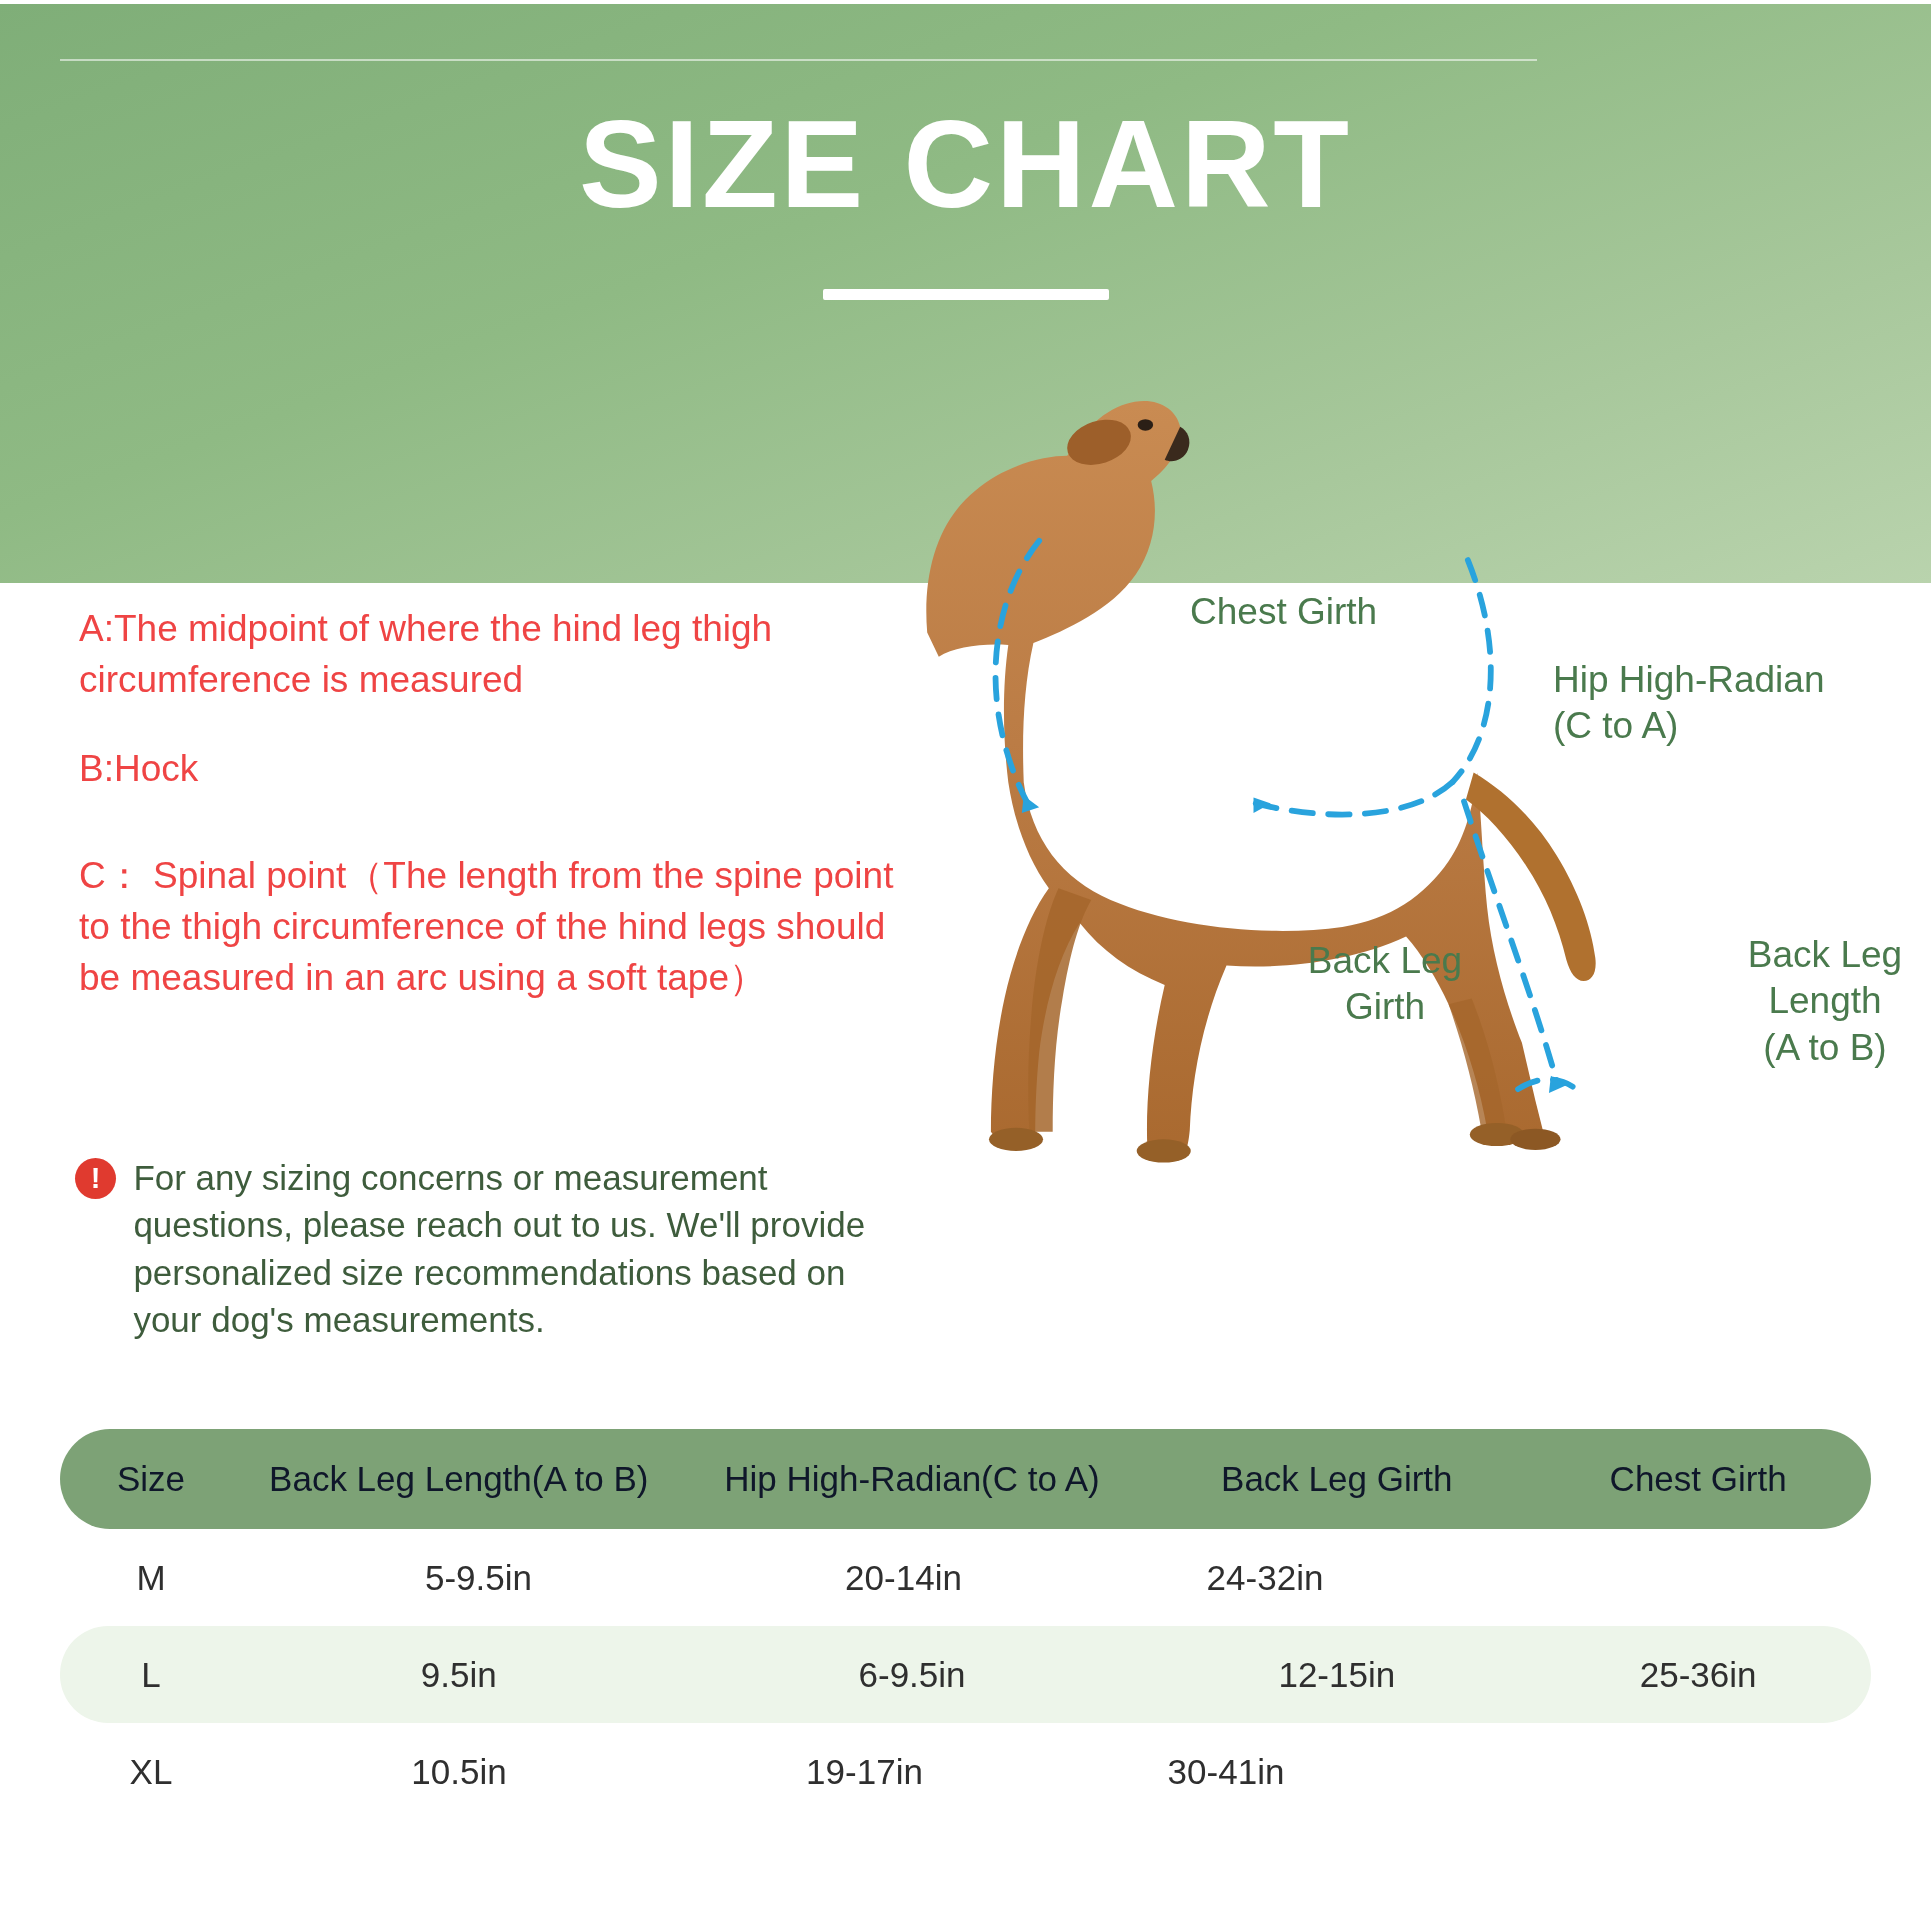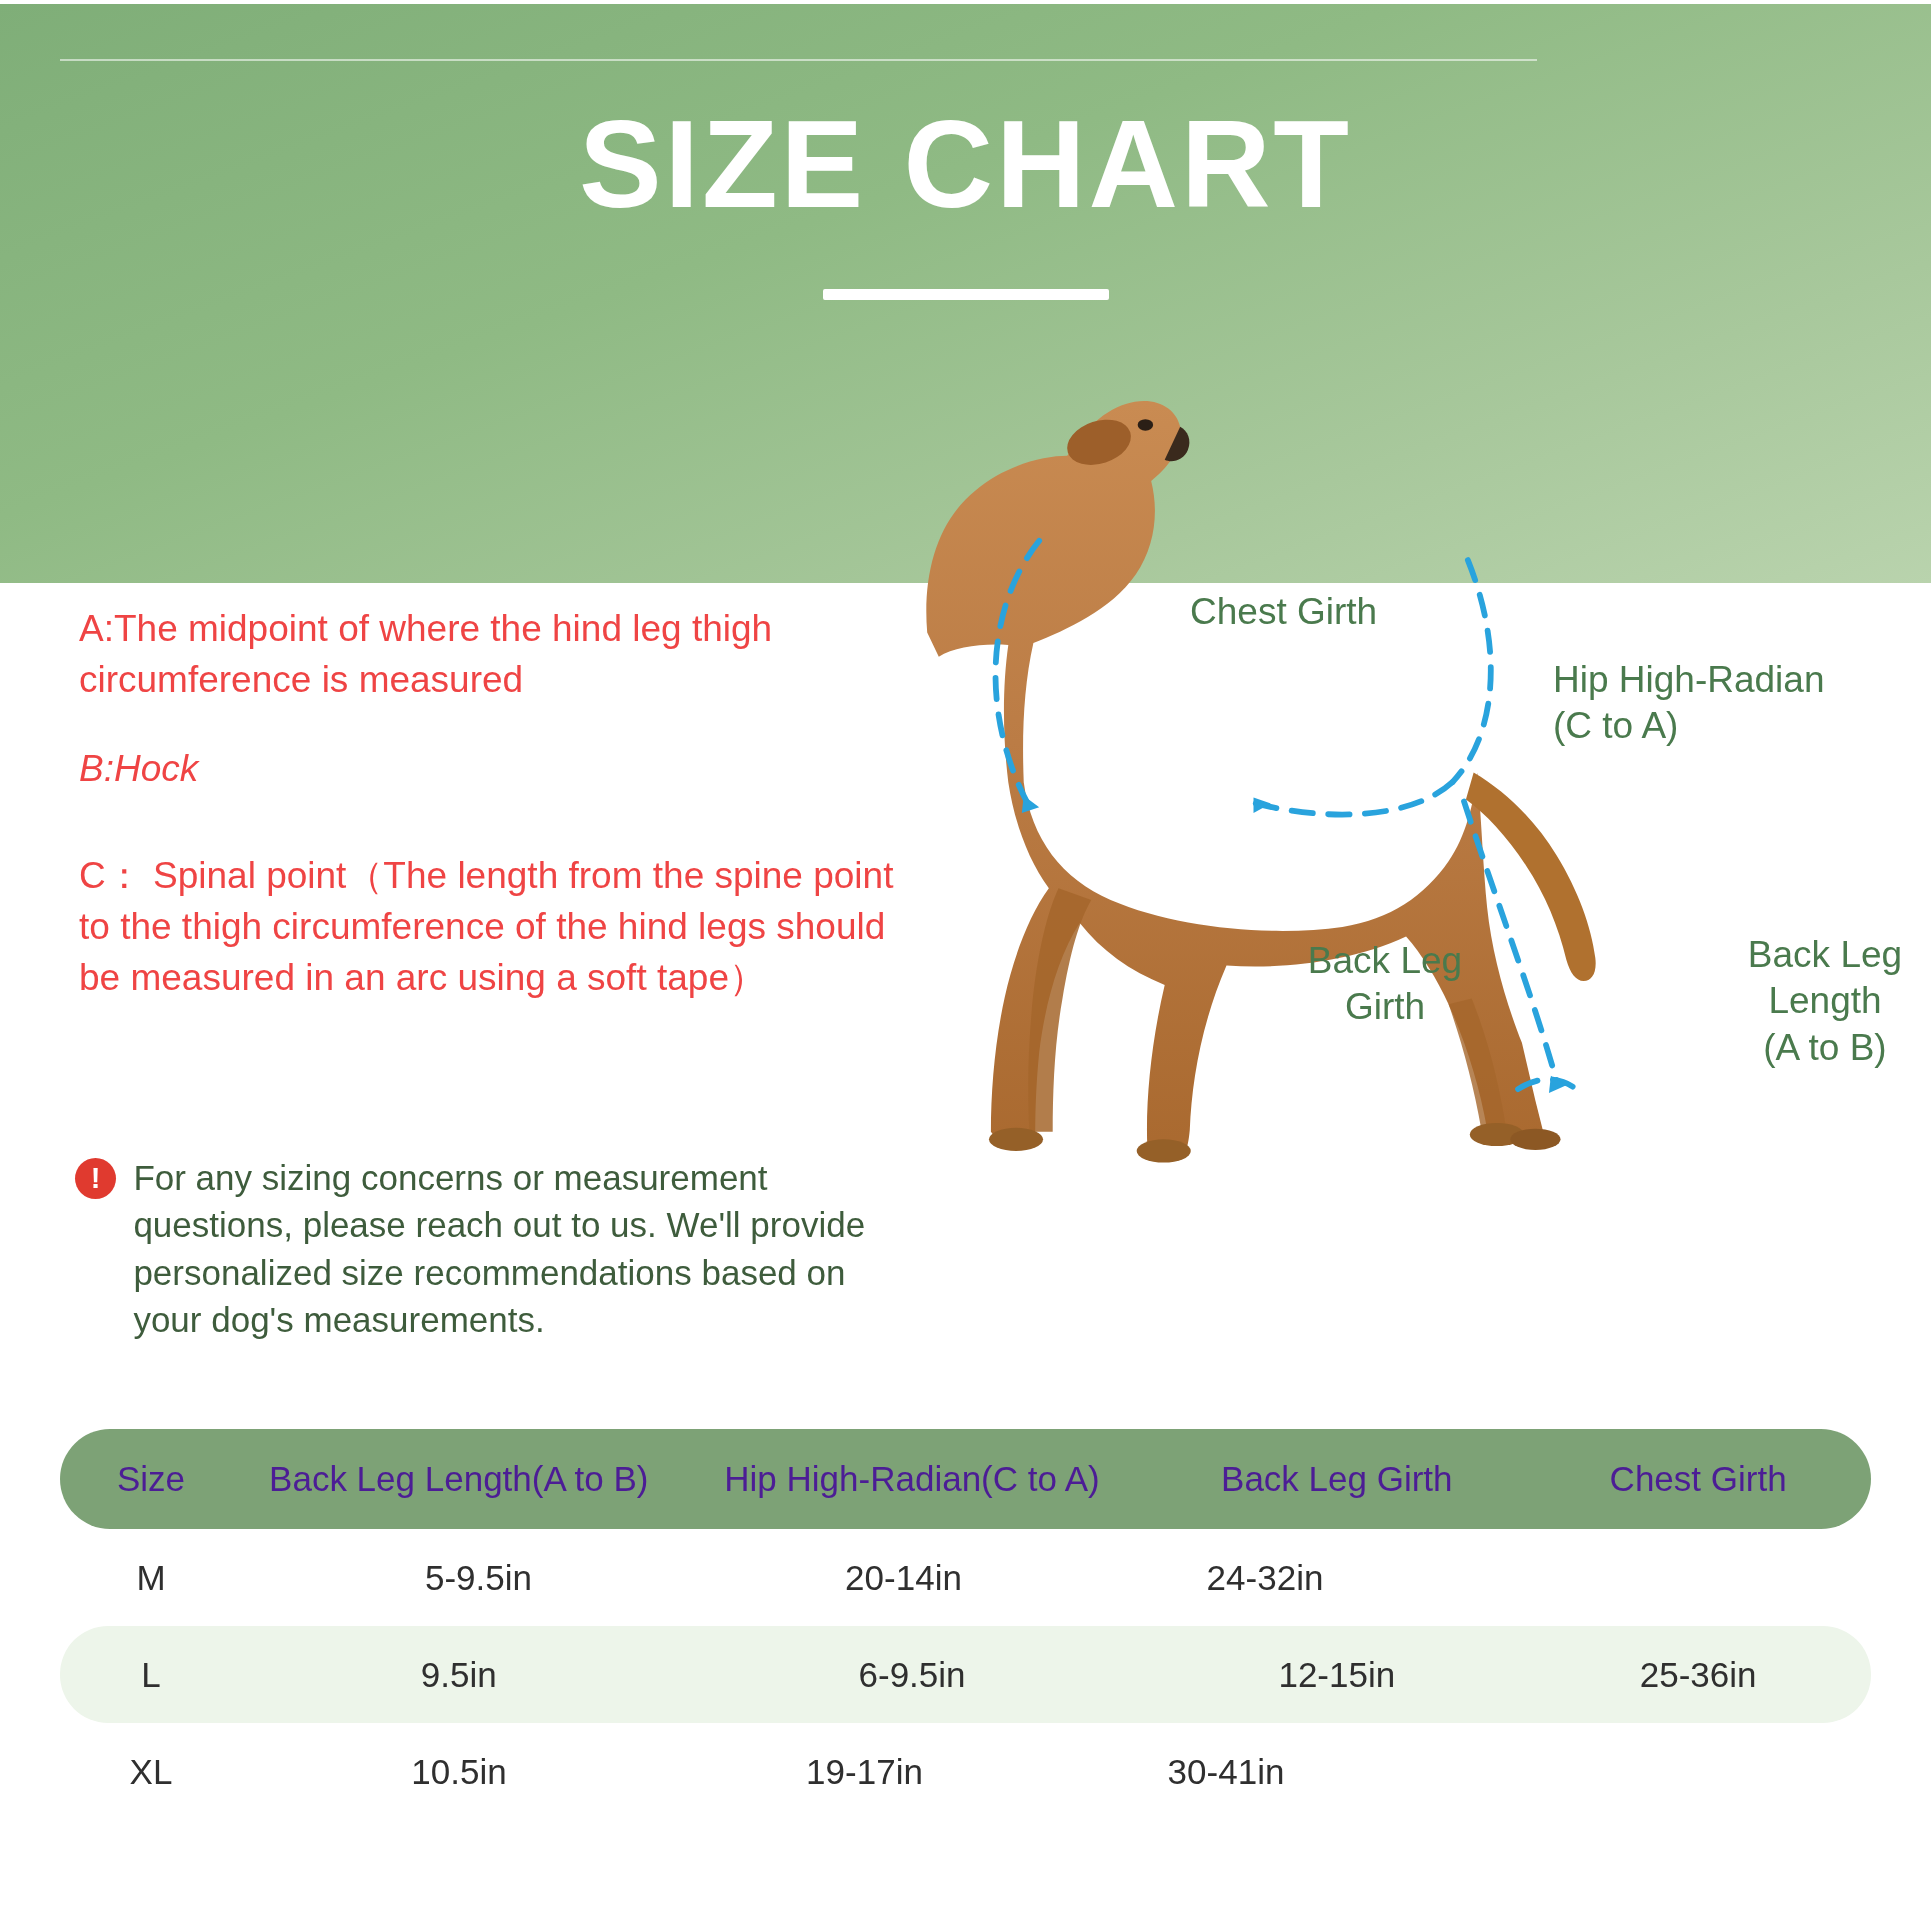--- a/index.html
+++ b/index.html
@@ -63,21 +63,21 @@
 
   
   .desc {
     position: absolute;
     color: #ef4444;
     font-size: 37px;
     line-height: 1.38;
     width: 830px;
   }
   #desc-a { left: 79px; top: 603px; }
-  #desc-b { left: 79px; top: 743px; font-style: italic; }
+  #desc-b { left: 79px; top: 743px; }
   #desc-c { left: 79px; top: 850px; width: 830px; }
 
   .note {
     position: absolute;
     left: 75px;
     top: 1154px;
     width: 801px;
     display: flex;
     gap: 17.4px;
     align-items: flex-start;
@@ -132,21 +132,21 @@
     width: 1811px;
   }
   .trow {
     display: flex;
     align-items: center;
     height: 100px;
   }
   .thead {
     background: #7da276;
     border-radius: 50px;
-    color: #4c1d95;
+    color: #0f172a;
     font-size: 35px;
     height: 100px;
   }
   .tbody-row {
     color: #2f2f2f;
     font-size: 35px;
     height: 97px;
   }
   .tbody-row.alt {
     background: #edf5ea;

